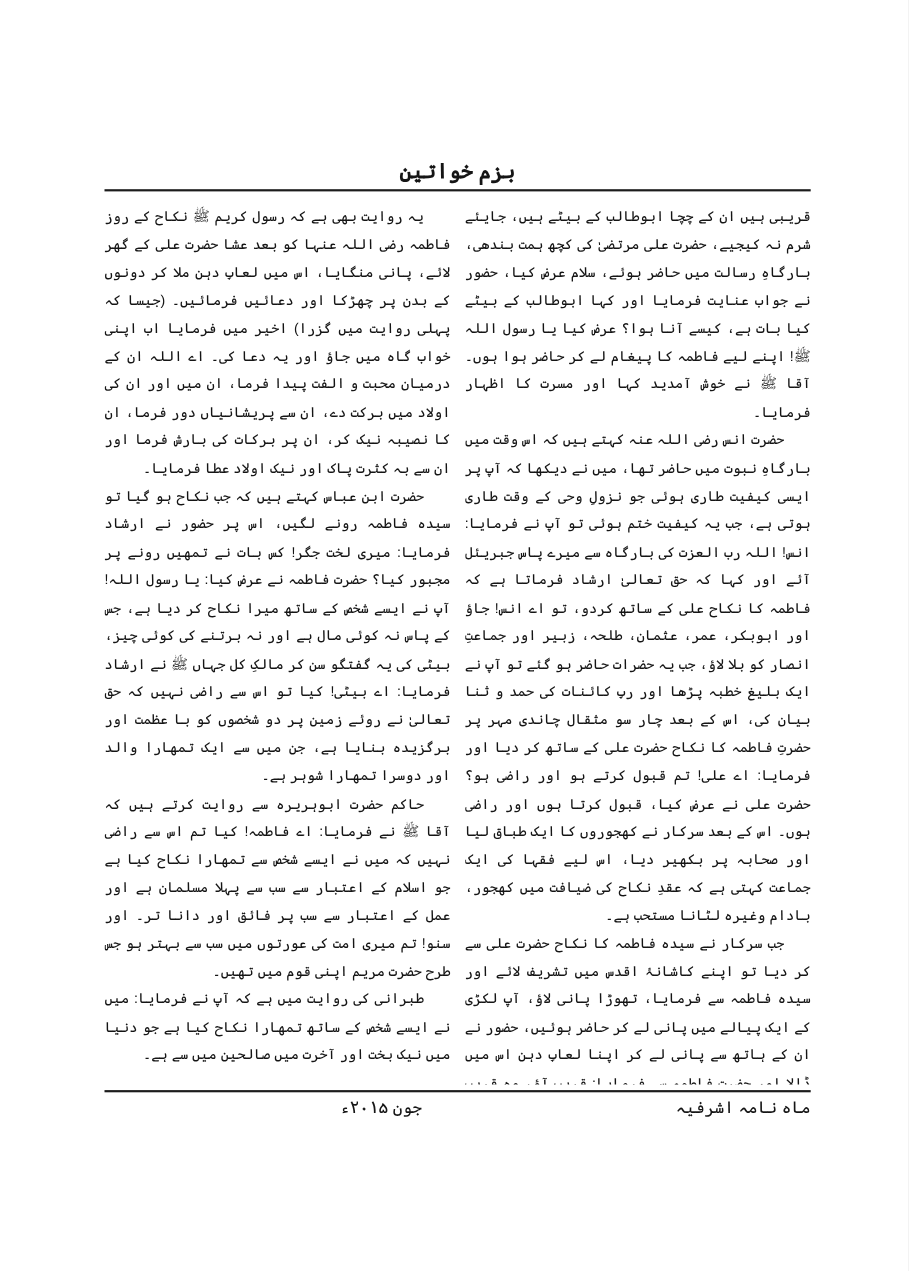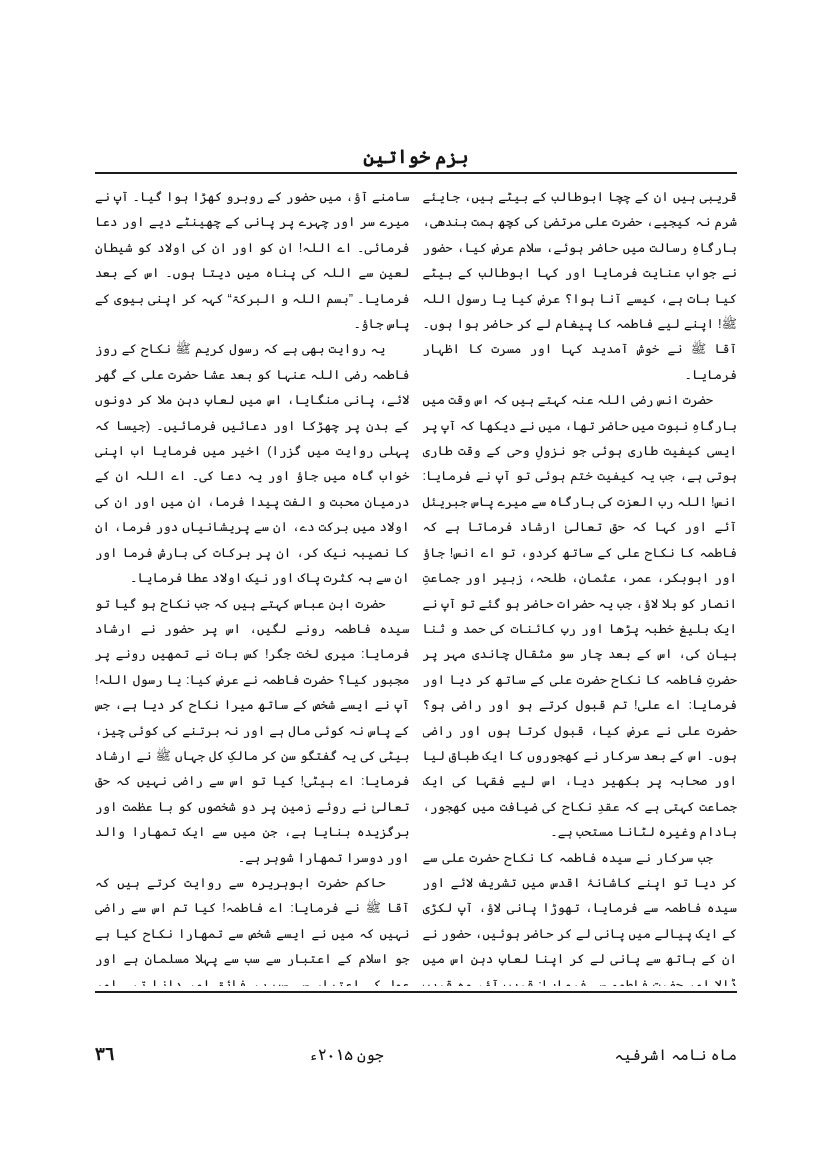--- a/index.html
+++ b/index.html
@@ -60,21 +60,21 @@
   .footer-rule {
     border-top: 2.5px solid #1c1c1c;
     margin-bottom: 5px;
   }
   .footer-row {
     display: grid;
     grid-template-columns: 1fr 1fr 1fr;
     align-items: baseline;
     font-size: 15px;
   }
-  .footer-mag { text-align: right; margin-top: 48px; }
+  .footer-mag { text-align: right; }
   .footer-date { text-align: left; }
   .footer-page { text-align: left; font-weight: bold; font-size: 17px; letter-spacing: 2px; }
 </style>
 </head>
 <body>
 
 <div class="page">
 
   <div class="header">
     <div class="header-title">بزم خواتین</div>
@@ -83,35 +83,33 @@
 
   <div class="columns">
 
     <div class="col">
       <p class="para no-indent">قریبی ہیں ان کے چچا ابوطالب کے بیٹے ہیں، جایئے شرم نہ کیجیے، حضرت علی مرتضیٰ کی کچھ ہمت بندھی، بارگاہِ رسالت میں حاضر ہوئے، سلام عرض کیا، حضور نے جواب عنایت فرمایا اور کہا ابوطالب کے بیٹے کیا بات ہے، کیسے آنا ہوا؟ عرض کیا یا رسول اللہ ﷺ! اپنے لیے فاطمہ کا پیغام لے کر حاضر ہوا ہوں۔ آقا ﷺ نے خوش آمدید کہا اور مسرت کا اظہار فرمایا۔</p>
       <p class="para">حضرت انس رضی اللہ عنہ کہتے ہیں کہ اس وقت میں بارگاہِ نبوت میں حاضر تھا، میں نے دیکھا کہ آپ پر ایسی کیفیت طاری ہوئی جو نزولِ وحی کے وقت طاری ہوتی ہے، جب یہ کیفیت ختم ہوئی تو آپ نے فرمایا: انس! اللہ رب العزت کی بارگاہ سے میرے پاس جبریئل آئے اور کہا کہ حق تعالیٰ ارشاد فرماتا ہے کہ فاطمہ کا نکاح علی کے ساتھ کردو، تو اے انس! جاؤ اور ابوبکر، عمر، عثمان، طلحہ، زبیر اور جماعتِ انصار کو بلا لاؤ، جب یہ حضرات حاضر ہو گئے تو آپ نے ایک بلیغ خطبہ پڑھا اور ربِ کائنات کی حمد و ثنا بیان کی، اس کے بعد چار سو مثقال چاندی مہر پر حضرتِ فاطمہ کا نکاح حضرت علی کے ساتھ کر دیا اور فرمایا: اے علی! تم قبول کرتے ہو اور راضی ہو؟ حضرت علی نے عرض کیا، قبول کرتا ہوں اور راضی ہوں۔ اس کے بعد سرکار نے کھجوروں کا ایک طباق لیا اور صحابہ پر بکھیر دیا، اس لیے فقہا کی ایک جماعت کہتی ہے کہ عقدِ نکاح کی ضیافت میں کھجور، بادام وغیرہ لٹانا مستحب ہے۔</p>
       <p class="para">جب سرکار نے سیدہ فاطمہ کا نکاح حضرت علی سے کر دیا تو اپنے کاشانۂ اقدس میں تشریف لائے اور سیدہ فاطمہ سے فرمایا، تھوڑا پانی لاؤ، آپ لکڑی کے ایک پیالے میں پانی لے کر حاضر ہوئیں، حضور نے ان کے ہاتھ سے پانی لے کر اپنا لعابِ دہن اس میں ڈالا اور حضرت فاطمہ سے فرمایا: قریب آؤ، وہ قریب ہوئیں تو آپ نے وہ پانی ان کے سینے کے درمیان اور سر پر چھڑکا اور یہ دعا فرمائی کہ اے اللہ! میں ان کو اور ان کی اولاد کو شیطان مردود سے تیری پناہ میں دیتا ہوں۔ اس کے بعد فرمایا: فاطمہ! میری جانب پشت کرو، حضور نے ان کے شانوں کے درمیان پانی کے چھینٹے دیے اور دعا فرمائی کہ پروردگارِ عالم میں ان کو ان کی اولاد کو شیطان رجیم سے تیری پناہ میں دیتا ہوں۔ پھر فرمایا: پانی اور لاؤ۔ حضرت علی کہتے ہیں کہ میں سمجھ گیا تھا کہ اب حضور کیا کریں گے، یعنی اب میری باری ہے۔ میں کھڑا ہوا اور پانی بھر کر لایا، حضور نے وہ پانی لیا، اس میں اپنا لعابِ دہن ملایا اور فرمایا کہ میری</p>
     </div>
 
     <div class="col">
-      <p class="para no-indent">سامنے آؤ، میں حضور کے روبرو کھڑا ہوا گیا۔ آپ نے میرے سر اور چہرے پر پانی کے چھینٹے دیے اور دعا فرمائی۔ اے اللہ! ان کو اور ان کی اولاد کو شیطان لعین سے اللہ کی پناہ میں دیتا ہوں۔ اس کے بعد فرمایا۔ ”بسم اللہ و البرکۃ“ کہہ کر اپنی بیوی کے پاس جاؤ۔</p>
       <p class="para">یہ روایت بھی ہے کہ رسول کریم ﷺ نکاح کے روز فاطمہ رضی اللہ عنہا کو بعد عشا حضرت علی کے گھر لائے، پانی منگایا، اس میں لعابِ دہن ملا کر دونوں کے بدن پر چھڑکا اور دعائیں فرمائیں۔ (جیسا کہ پہلی روایت میں گزرا) اخیر میں فرمایا اب اپنی خواب گاہ میں جاؤ اور یہ دعا کی۔ اے اللہ ان کے درمیان محبت و الفت پیدا فرما، ان میں اور ان کی اولاد میں برکت دے، ان سے پریشانیاں دور فرما، ان کا نصیبہ نیک کر، ان پر برکات کی بارش فرما اور ان سے بہ کثرت پاک اور نیک اولاد عطا فرمایا۔</p>
       <p class="para">حضرت ابن عباس کہتے ہیں کہ جب نکاح ہو گیا تو سیدہ فاطمہ رونے لگیں، اس پر حضور نے ارشاد فرمایا: میری لخت جگر! کس بات نے تمھیں رونے پر مجبور کیا؟ حضرت فاطمہ نے عرض کیا: یا رسول اللہ! آپ نے ایسے شخص کے ساتھ میرا نکاح کر دیا ہے، جس کے پاس نہ کوئی مال ہے اور نہ برتنے کی کوئی چیز، بیٹی کی یہ گفتگو سن کر مالکِ کل جہاں ﷺ نے ارشاد فرمایا: اے بیٹی! کیا تو اس سے راضی نہیں کہ حق تعالیٰ نے روئے زمین پر دو شخصوں کو با عظمت اور برگزیدہ بنایا ہے، جن میں سے ایک تمھارا والد اور دوسرا تمھارا شوہر ہے۔</p>
       <p class="para">حاکم حضرت ابوہریرہ سے روایت کرتے ہیں کہ آقا ﷺ نے فرمایا: اے فاطمہ! کیا تم اس سے راضی نہیں کہ میں نے ایسے شخص سے تمھارا نکاح کیا ہے جو اسلام کے اعتبار سے سب سے پہلا مسلمان ہے اور عمل کے اعتبار سے سب پر فائق اور دانا تر۔ اور سنو! تم میری امت کی عورتوں میں سب سے بہتر ہو جس طرح حضرت مریم اپنی قوم میں تھیں۔</p>
       <p class="para">
         <span>طبرانی کی روایت میں ہے کہ آپ نے فرمایا: میں نے ایسے شخص کے ساتھ تمھارا نکاح کیا ہے جو دنیا میں نیک بخت اور آخرت میں صالحین میں سے ہے۔</span>
         
       </p>
 
     </div>
 
   </div>
 
   <div class="footer">
     <div class="footer-rule"></div>
     <div class="footer-row">
       <span class="footer-mag">ماہ نامہ اشرفیہ</span>
       <span class="footer-date">جون ۲۰۱۵ء</span>
-      <span class="footer-page">۳۶</span>
     </div>
   </div>
 
 </div>
 
 </body></html>

